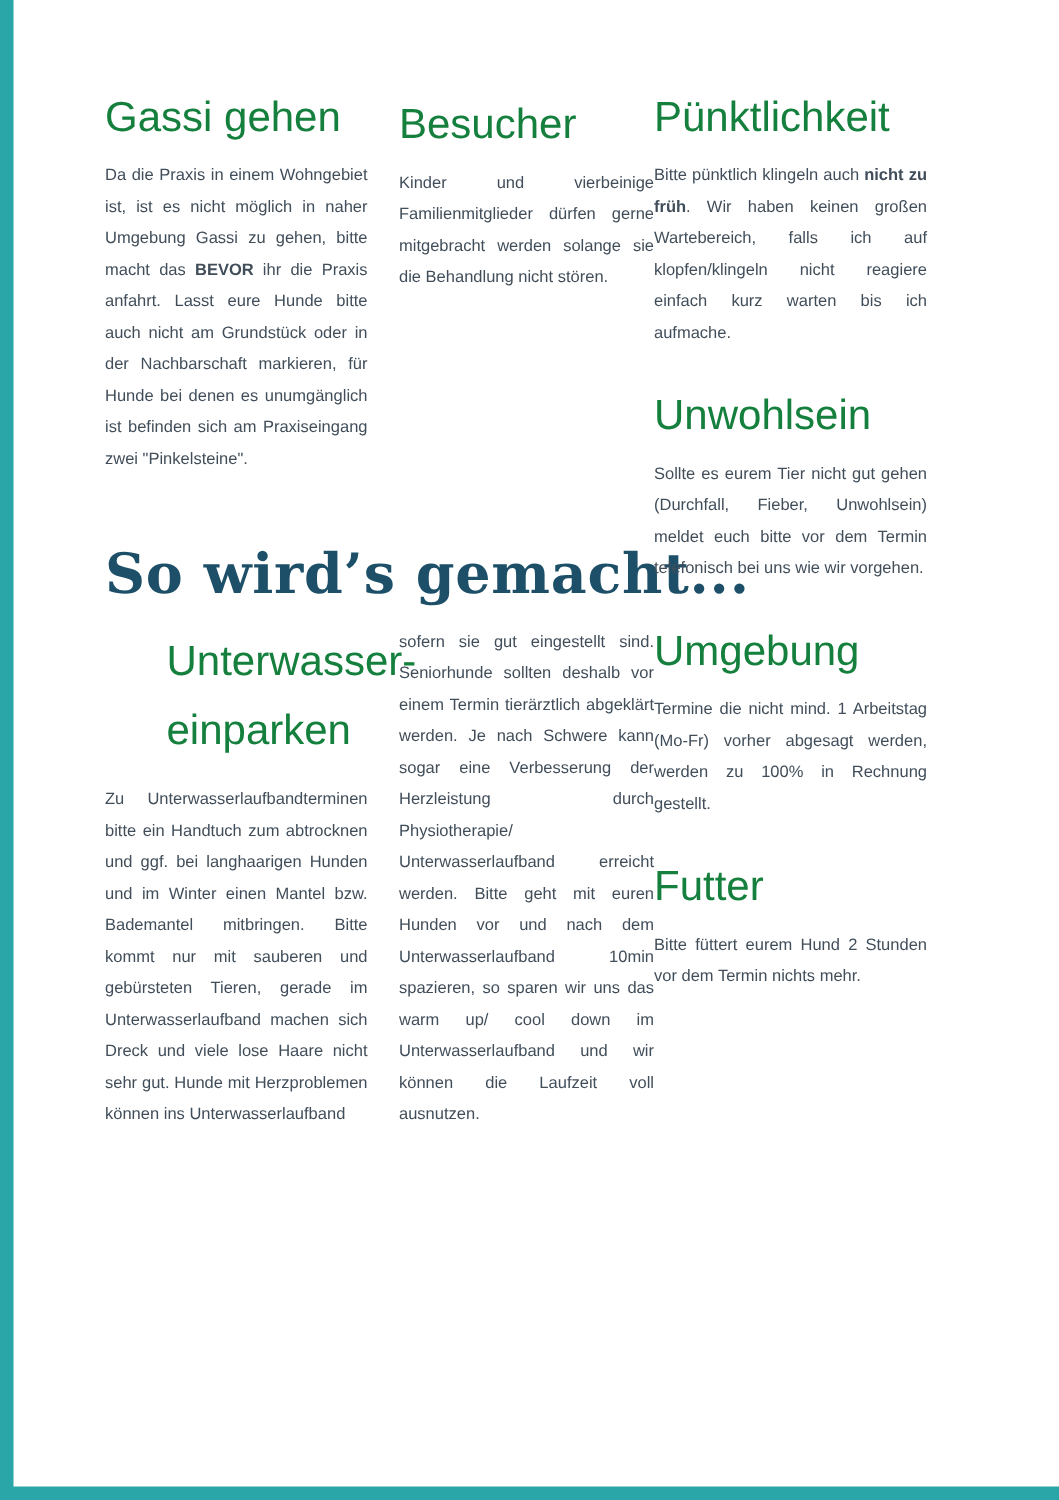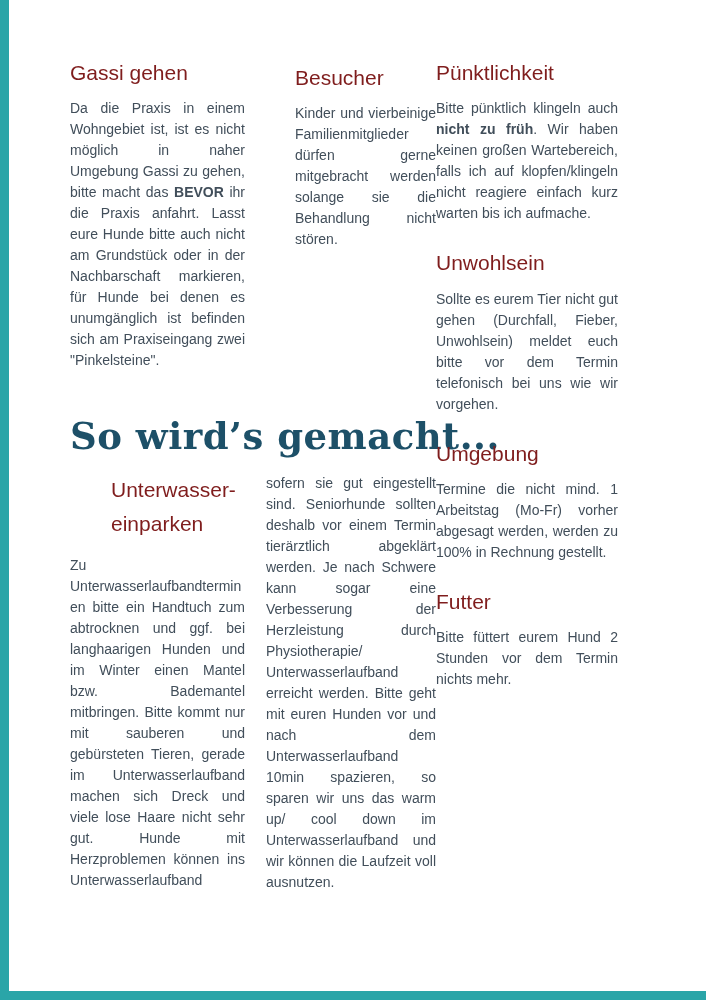--- a/index.html
+++ b/index.html
@@ -21,50 +21,50 @@
   .content {
     position:absolute; left:70px; top:60px; right:62px;
     display:flex;
   }
   .main-area { width:366px; flex:0 0 366px; }
   .row { display:flex; gap:21px; align-items:flex-start; }
   .col-1 { width:175px; flex:0 0 175px; }
   .col-2 { width:170px; flex:0 0 170px; }
   .right-col { width:182px; flex:0 0 182px; }
   h2 {
-    color:#7f1d1d;
-    font-size:21px;
+    color:#15803d;
+    font-size:28px;
     font-weight:400;
     margin-bottom:12px;
     line-height:1.25;
   }
   h2.two-line { line-height:1.62; margin-bottom:14px;margin-left:41px; }
   p {
-    font-size:14px;
+    font-size:11px;
     line-height:21px;
     color:#414e5a;
     text-align:justify;
     overflow-wrap:break-word;
     word-break:break-word;
   }
   strong { font-weight:700; }
   .big-title {
     font-family:"DejaVu Serif", serif;
     font-weight:700;
     color:#1d5068;
     font-size:37px;
     line-height:1.2;
     margin:17px 0 14px 0;
     letter-spacing:0.5px;
     text-align:left;
     white-space:nowrap;
   }
   section { margin-bottom:26px; }
   section:last-child { margin-bottom:0; }
-  .mid-col section.first { margin-top:5px;margin-left:29px; }
+  .mid-col section.first { margin-top:5px; }
 </style>
 </head>
 <body>
 
 <div>
   <div class="accent-left"></div>
   <div class="accent-bottom"></div>
 
   <div class="content">
 

